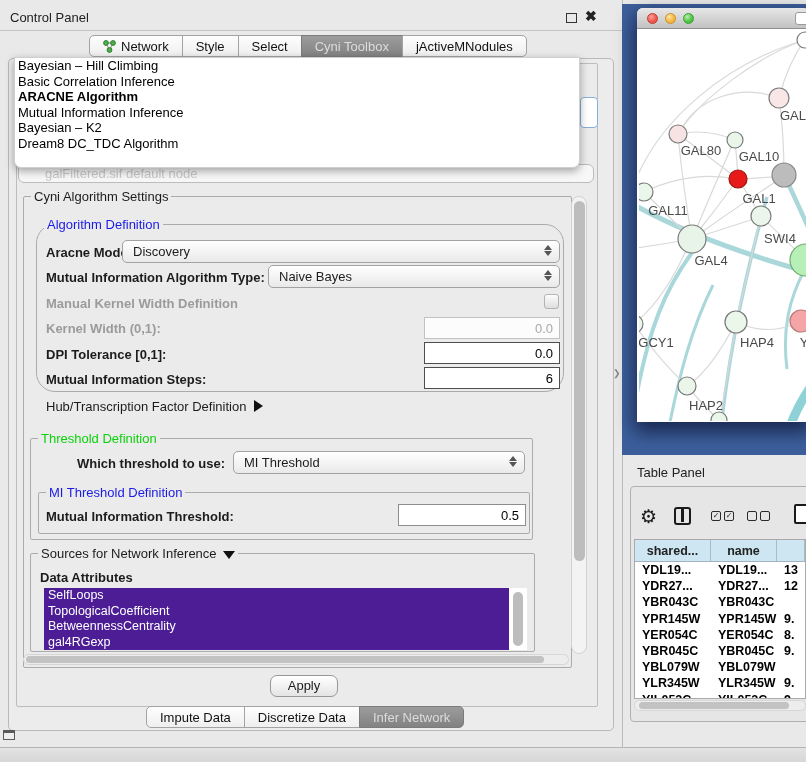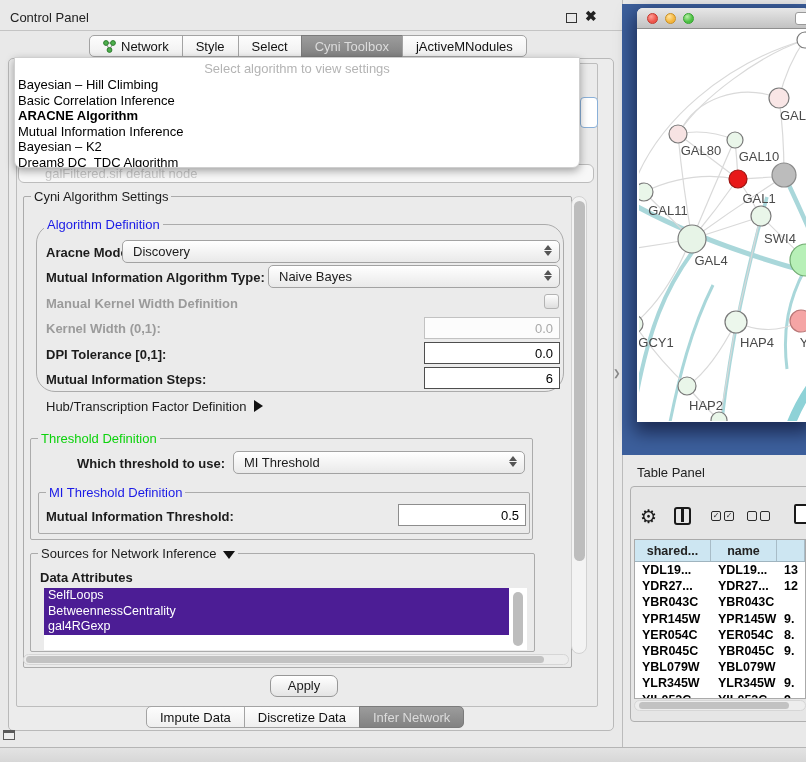--- a/index.html
+++ b/index.html
@@ -189,20 +189,21 @@
 <div class="abs field med" style="left:398px; top:504px; width:128px;">0.5</div>
 
 <div class="abs group" style="left:30px; top:553px; width:505px; height:99px;">
   <span class="group-label">
     <span>Sources for Network Inference</span><span class="tri-down"></span>
   </span>
 </div>
 <div class="abs lbl" style="left:40px; top:570px;">Data Attributes</div>
 <div class="src-list" id="src-list">
     <div class="src-item">SelfLoops</div>
+    <div class="src-item">TopologicalCoefficient</div>
     <div class="src-item">BetweennessCentrality</div>
     <div class="src-item">gal4RGexp</div>
   </div>
 <div class="vscroll-thumb" style="left:513px; top:592px; width:10px; height:54px;"></div>
 <div class="hscroll" style="left:23px; top:654px; width:546px; height:11px;">
     <div class="thumb" style="width:518px;"></div>
   </div>
 
 <div class="abs" style="left:571px; top:196px; width:16px; height:458px; background:#f3f3f3; border:1px solid #d2d2d2; border-radius:8px;">
   <div class="vscroll-thumb" style="left:2px; top:4px; width:11px; height:360px;"></div>
@@ -220,21 +221,20 @@
       <span>Infer Network</span>
     </span>
   </div>
 
 <div class="abs ghost-combo">
   <span>galFiltered.sif default node</span>
 </div>
 <div class="abs" style="left:580px; top:97px; width:18px; height:31px; background:#fff; border:1px solid #8ab0d8; border-radius:4px; z-index:3;"></div>
 
 <div class="abs dropdown">
-  <div class="dd-placeholder">Select algorithm to view settings</div>
   <div id="dd-list">
       <div class="dd-item">Bayesian – Hill Climbing</div>
       <div class="dd-item">Basic Correlation Inference</div>
       <div class="dd-item dd-selected">ARACNE Algorithm</div>
       <div class="dd-item">Mutual Information Inference</div>
       <div class="dd-item">Bayesian – K2</div>
       <div class="dd-item">Dream8 DC_TDC Algorithm</div>
     </div>
 </div>
 

